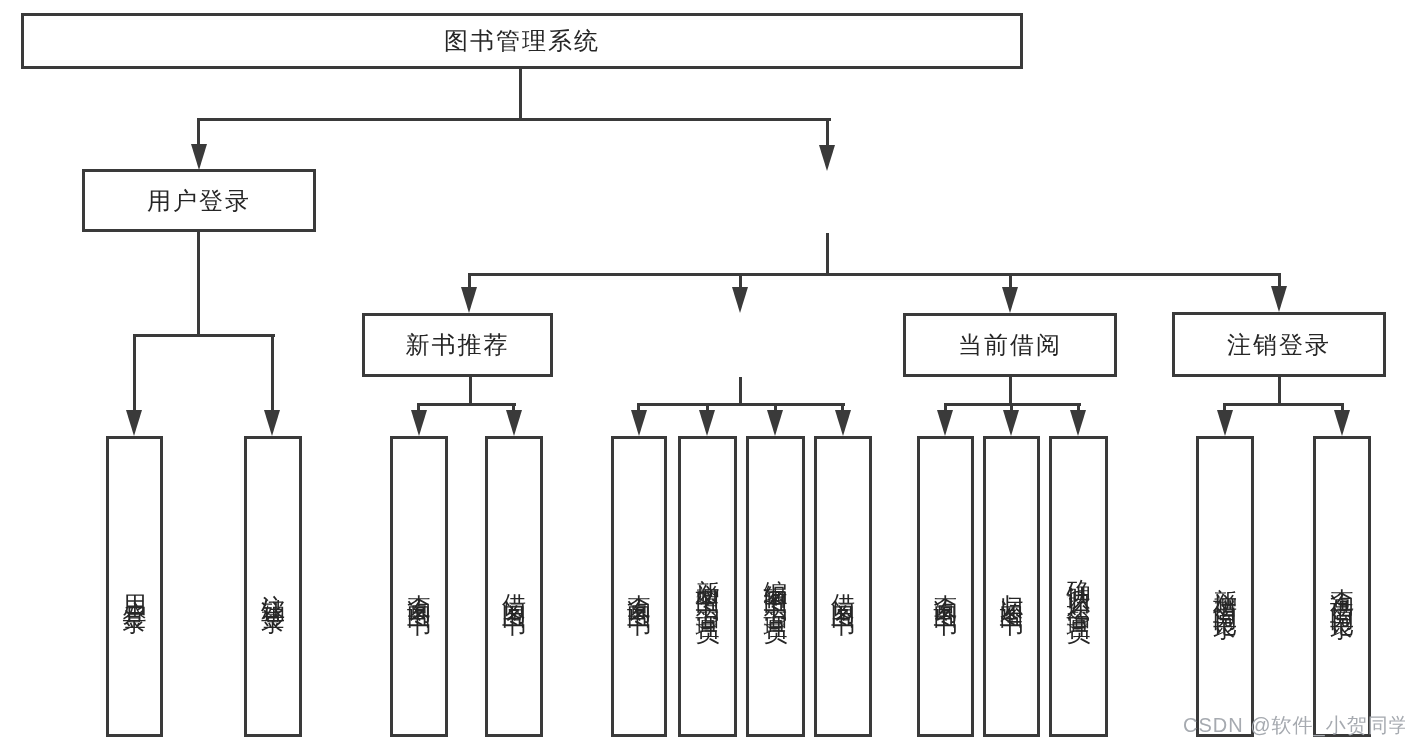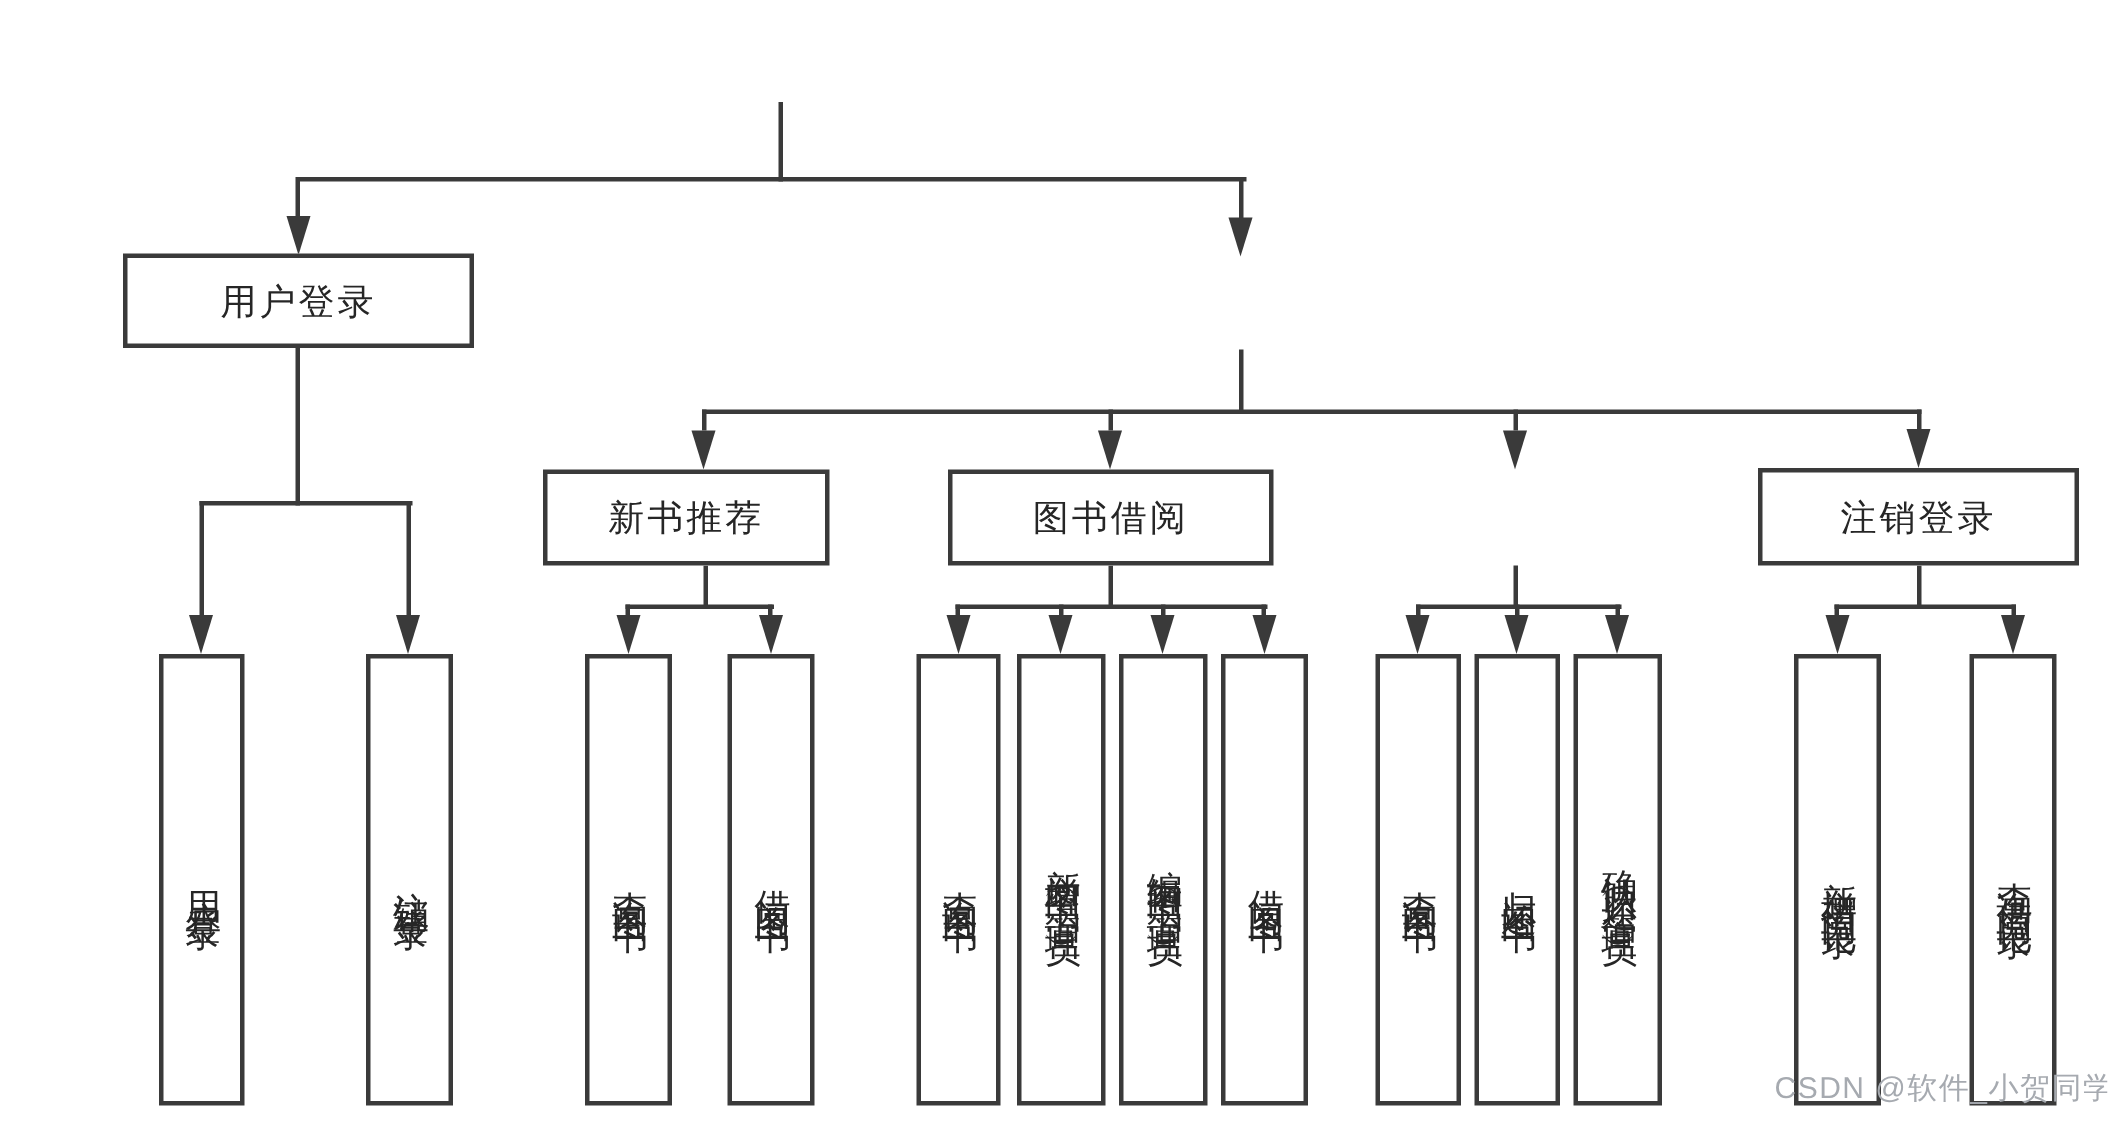--- a/index.html
+++ b/index.html
@@ -63,20 +63,21 @@
     letter-spacing: 1px;
     z-index: 3;
     white-space: nowrap;
   }
 </style>
 </head>
 <body>
 
 <div id="canvas">
 
+  <div class="box" style="left:21px; top:13px; width:1002px; height:56px;">图书管理系统</div>
 
   <div class="vline" style="left:519px; top:68px; height:53px;"></div>
   <div class="hline" style="left:198px; top:118px; width:633px;"></div>
   <div class="vline" style="left:197px; top:118px; height:28px;"></div>
   <div class="arrow" style="left:191px; top:144px;"></div>
   <div class="vline" style="left:826px; top:118px; height:28px;"></div>
   <div class="arrow" style="left:819px; top:145px;"></div>
 
   <div class="box" style="left:82px; top:169px; width:234px; height:63px;">用户登录</div>
 
@@ -92,21 +93,21 @@
   <div class="vline" style="left:468px; top:273px; height:14px;"></div>
   <div class="arrow" style="left:461px; top:287px;"></div>
   <div class="vline" style="left:739px; top:273px; height:14px;"></div>
   <div class="arrow" style="left:732px; top:287px;"></div>
   <div class="vline" style="left:1009px; top:273px; height:14px;"></div>
   <div class="arrow" style="left:1002px; top:287px;"></div>
   <div class="vline" style="left:1278px; top:273px; height:14px;"></div>
   <div class="arrow" style="left:1271px; top:286px;"></div>
 
   <div class="box" style="left:362px; top:313px; width:191px; height:64px;text-align:center;">新书推荐</div>
-  <div class="box" style="left:632px; top:313px; width:217px; height:64px;">图书借阅</div>
+  <div class="box" style="left:903px; top:313px; width:214px; height:64px;">当前借阅</div>
   <div class="box" style="left:1172px; top:312px; width:214px; height:65px;">注销登录</div>
 
   <div class="vline" style="left:469px; top:377px; height:29px;"></div>
   <div class="hline" style="left:417px; top:403px; width:99px;"></div>
   <div class="vline" style="left:417px; top:403px; height:10px;"></div>
   <div class="vline" style="left:512px; top:403px; height:10px;"></div>
   <div class="arrow" style="left:411px; top:410px;"></div>
   <div class="arrow" style="left:506px; top:410px;"></div>
 
   <div class="vline" style="left:739px; top:377px; height:29px;"></div>

